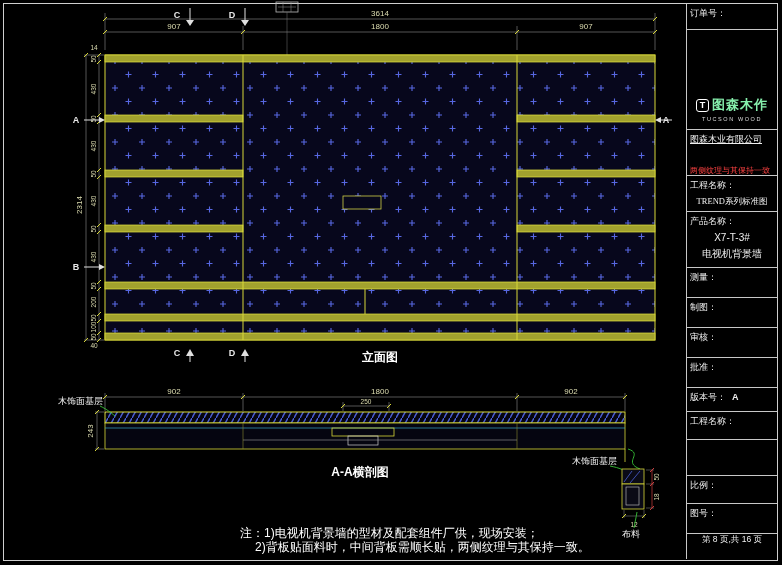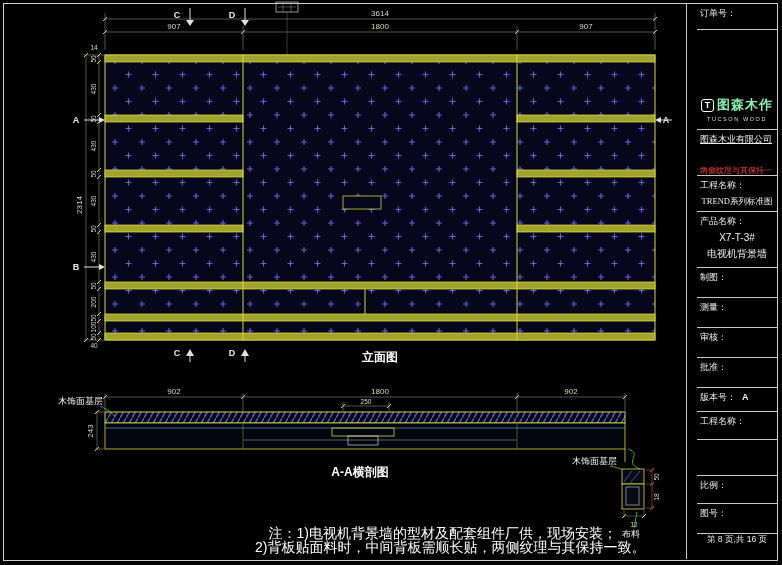--- a/index.html
+++ b/index.html
@@ -8,26 +8,26 @@
   #frame{position:absolute;left:3px;top:3px;width:773px;height:556px;border:1px solid #cfcfcf;box-sizing:content-box;}
   #drawing{position:absolute;left:0;top:0;}
   svg text{font-family:"Liberation Sans",sans-serif;}
   .dimtext{fill:#dcdcb0;font-size:8px;}
   .small{font-size:6.5px;}
   .lbl{fill:#f2f2f2;font-size:9px;}
   .mk{fill:#e8e8e8;font-size:9px;font-weight:bold;}
   .vtitle{fill:#ffffff;font-size:12px;font-weight:bold;}
 
   
-  #notes{position:absolute;left:240px;top:526px;font-size:14px;line-height:14px;color:#fff;white-space:nowrap;text-align:center;}
+  #notes{position:absolute;left:240px;top:526px;font-size:12px;line-height:14px;color:#fff;white-space:nowrap;}
   #notes .n2{padding-left:15px;}
 
   
   #titleblock{position:absolute;left:686px;top:4px;width:91px;height:555px;border-left:1px solid #c8c8c8;
-              box-sizing:border-box;font-size:9px;color:#efefef;padding-left:10px;}
+              box-sizing:border-box;font-size:9px;color:#efefef;}
   .tb-row{border-bottom:1px solid #c8c8c8;padding:3px 3px 0 3px;box-sizing:border-box;overflow:hidden;}
   .h-order{height:26px;}
   .h-logo{height:100px;display:flex;flex-direction:column;justify-content:flex-end;align-items:center;padding-bottom:7px;}
   .h-company{height:46px;}
   .h-project{height:36px;}
   .h-product{height:56px;}
   .h-sign{height:30px;}
   .h-version{height:24px;}
   .h-owner{height:28px;}
   .h-empty{height:36px;}
@@ -233,24 +233,24 @@
     <div class="tb-row h-project">
       <div>工程名称：</div>
       <div class="project-name">TREND系列标准图</div>
     </div>
     <div class="tb-row h-product">
       <div>产品名称：</div>
       <div class="ctr bold product-val">X7-T-3#</div>
       <div class="ctr bold product-val">电视机背景墙</div>
     </div>
     <div class="tb-row h-sign">
+      <span>测量：</span>
+    </div>
+    <div class="tb-row h-sign">
       <span>制图：</span>
-    </div>
-    <div class="tb-row h-sign">
-      <span>测量：</span>
     </div>
     <div class="tb-row h-sign">
       <span>审核：</span>
     </div>
     <div class="tb-row h-sign">
       <span>批准：</span>
     </div>
     <div class="tb-row h-version">
       <span>版本号：</span><span class="ver-val">A</span>
     </div>

